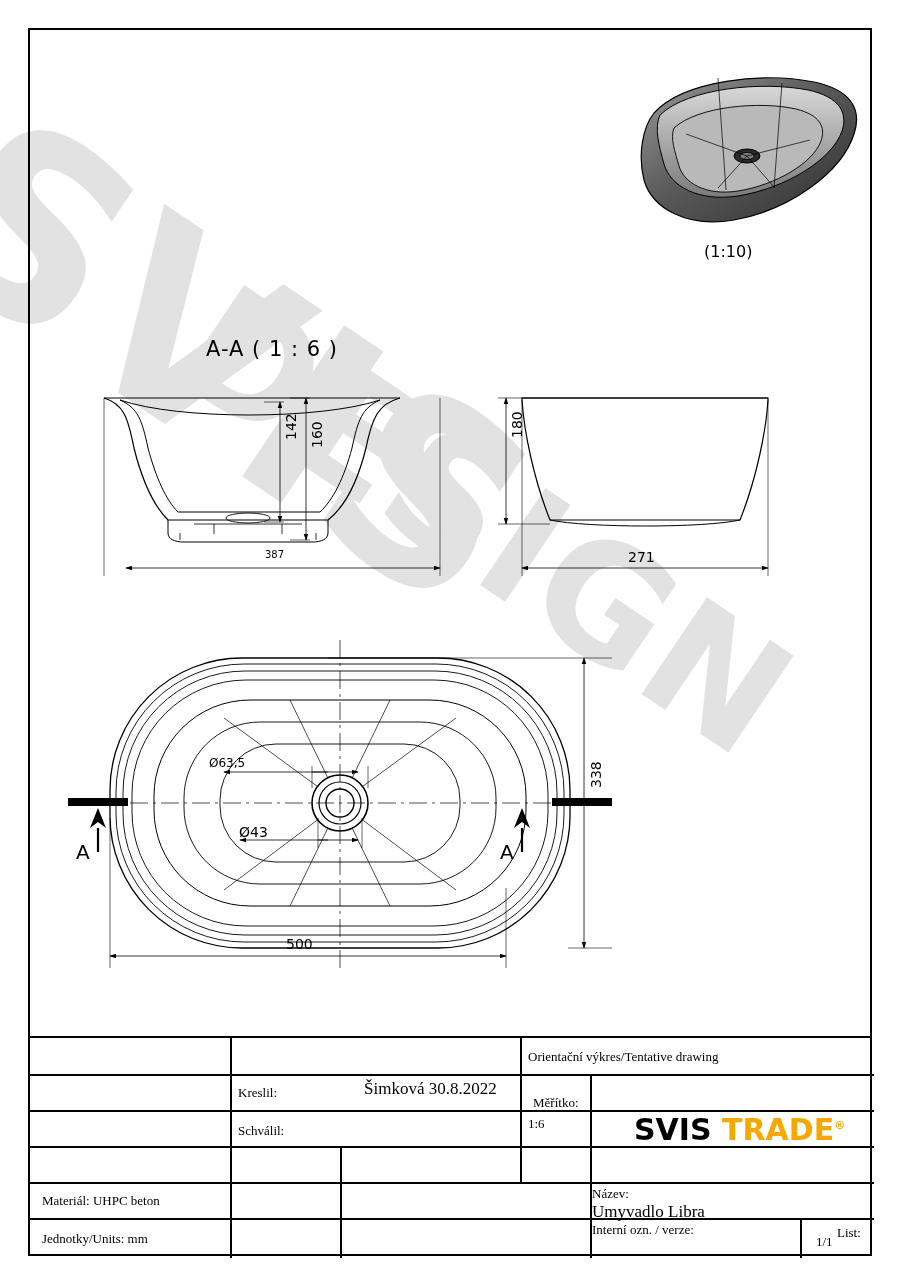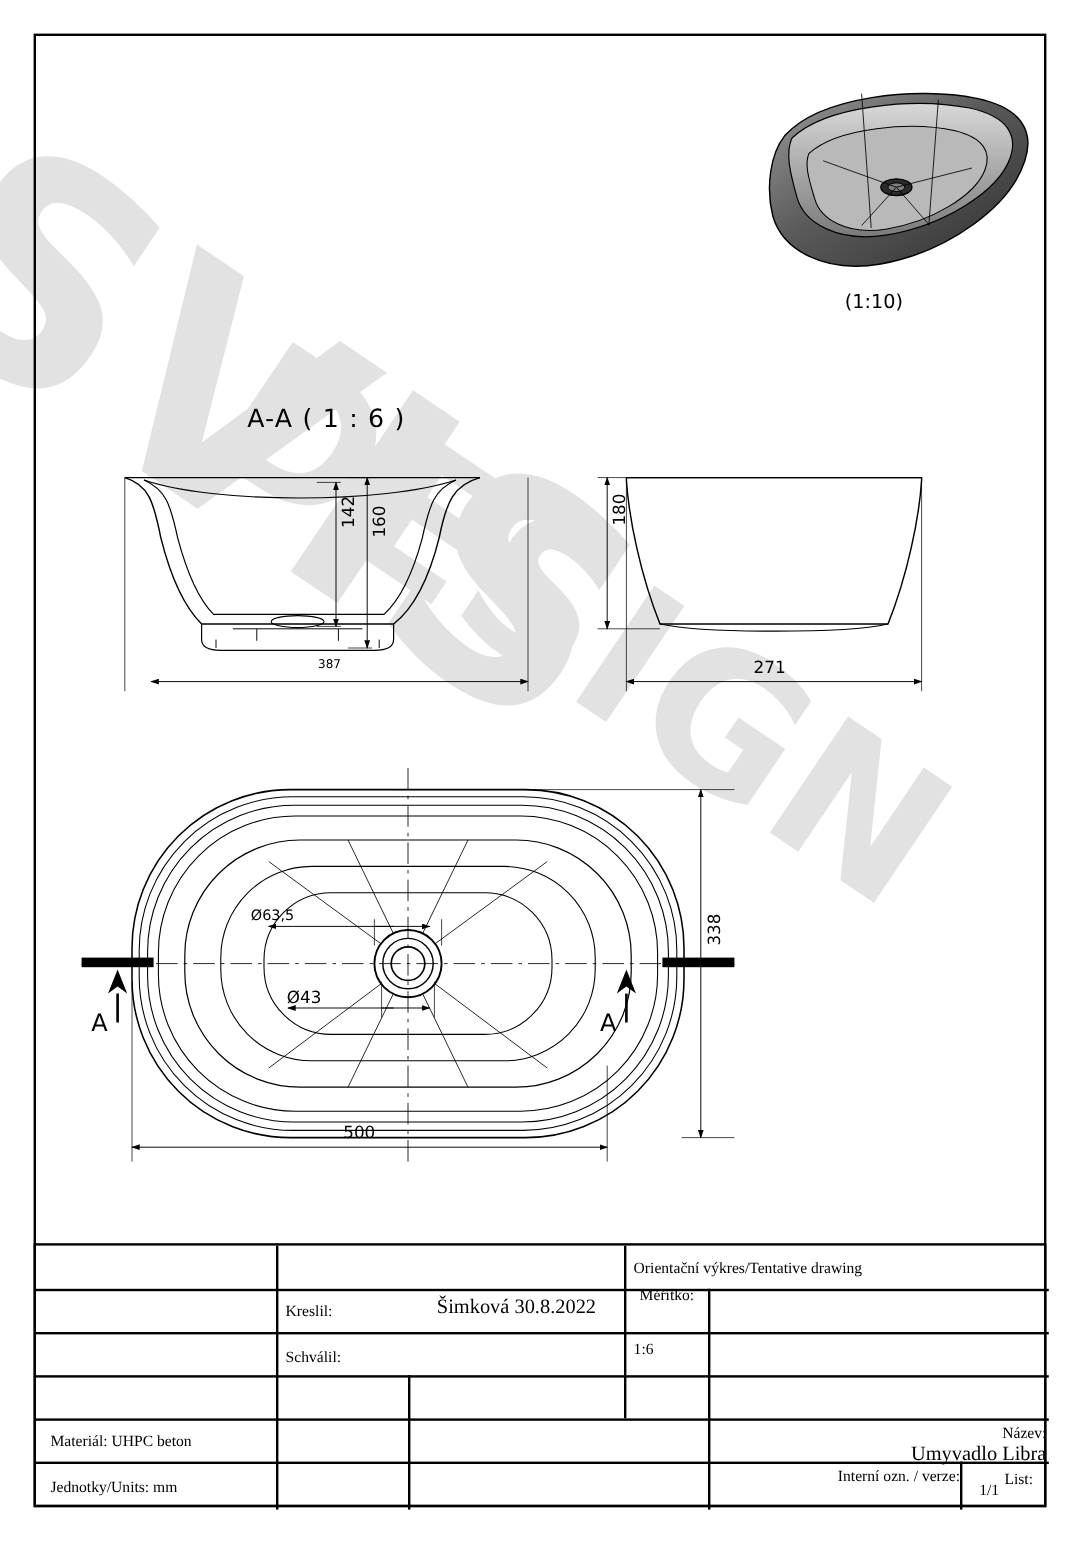--- a/index.html
+++ b/index.html
@@ -27,21 +27,21 @@
 
   .lbl{position:absolute;font-family:"DejaVu Sans",sans-serif;white-space:nowrap;}
 
   
   .tb{position:absolute;left:28px;top:1036px;width:844px;height:220px;box-sizing:border-box;border:2px solid #000;}
   .tb div.cell{position:absolute;box-sizing:border-box;font-family:Liberation Serif, serif;font-size:13px;}
   .line{position:absolute;background:#000;}
   .h{height:1.5px;}
   .v{width:1.5px;}
   .pad{padding:3px 6px;}
-  .ctr{text-align:right;}
+  .ctr{text-align:left;}
   .brand{font-family:"DejaVu Sans",sans-serif;font-weight:bold;font-size:30px;letter-spacing:0px;}
   .brand .svis{color:#000;}
   .brand .trade{color:#f5a800;}
   .brand .reg{font-size:11px;vertical-align:super;color:#f5a800;}
   .small{font-size:12px;}
   .big{font-size:21px;}
 </style>
 </head>
 <body>
 
@@ -229,23 +229,27 @@
     <div class="line v" style="left:310px;top:108px;height:112px;"></div>
     <div class="line v" style="left:560px;top:144px;height:76px;"></div>
     <div class="line v" style="left:770px;top:180px;height:40px;"></div>
 
     <div class="cell pad" style="left:492px;top:8px;width:350px;">Orientační výkres/Tentative drawing</div>
 
     <div class="cell pad" style="left:202px;top:44px;">Kreslil:</div>
     <div class="cell" style="left:306px;top:41px;font-size:17px;margin-left:28px;">Šimková 30.8.2022</div>
     <div class="cell pad" style="left:202px;top:82px;">Schválil:</div>
 
-    <div class="cell small pad" style="left:492px;top:30px;padding-left:11px;">Měřítko:</div>
+    <div class="cell small pad" style="left:492px;top:54px;padding-left:11px;">Měřítko:</div>
     <div class="cell big" style="left:498px;top:78px;">1:6</div>
 
+    <div class="brand" style="position:absolute;left:604px;top:74px;">
+      <span class="svis">SVIS</span>
+      <span class="trade">TRADE</span><span class="reg">®</span>
+    </div>
 
     <div class="cell small ctr" style="left:562px;top:148px;width:280px;">Název:</div>
     <div class="cell ctr" style="left:562px;top:164px;width:280px;font-size:17px;">Umyvadlo Libra</div>
 
     <div class="cell small ctr" style="left:562px;top:184px;width:208px;">Interní ozn. / verze:</div>
     <div class="cell small pad" style="left:772px;top:184px;margin-left:29px;">List:</div>
     <div class="cell big" style="left:786px;top:196px;">1/1</div>
 
     <div class="cell pad" style="left:6px;top:152px;">Materiál: UHPC beton</div>
     <div class="cell pad" style="left:6px;top:190px;">Jednotky/Units: mm</div>

